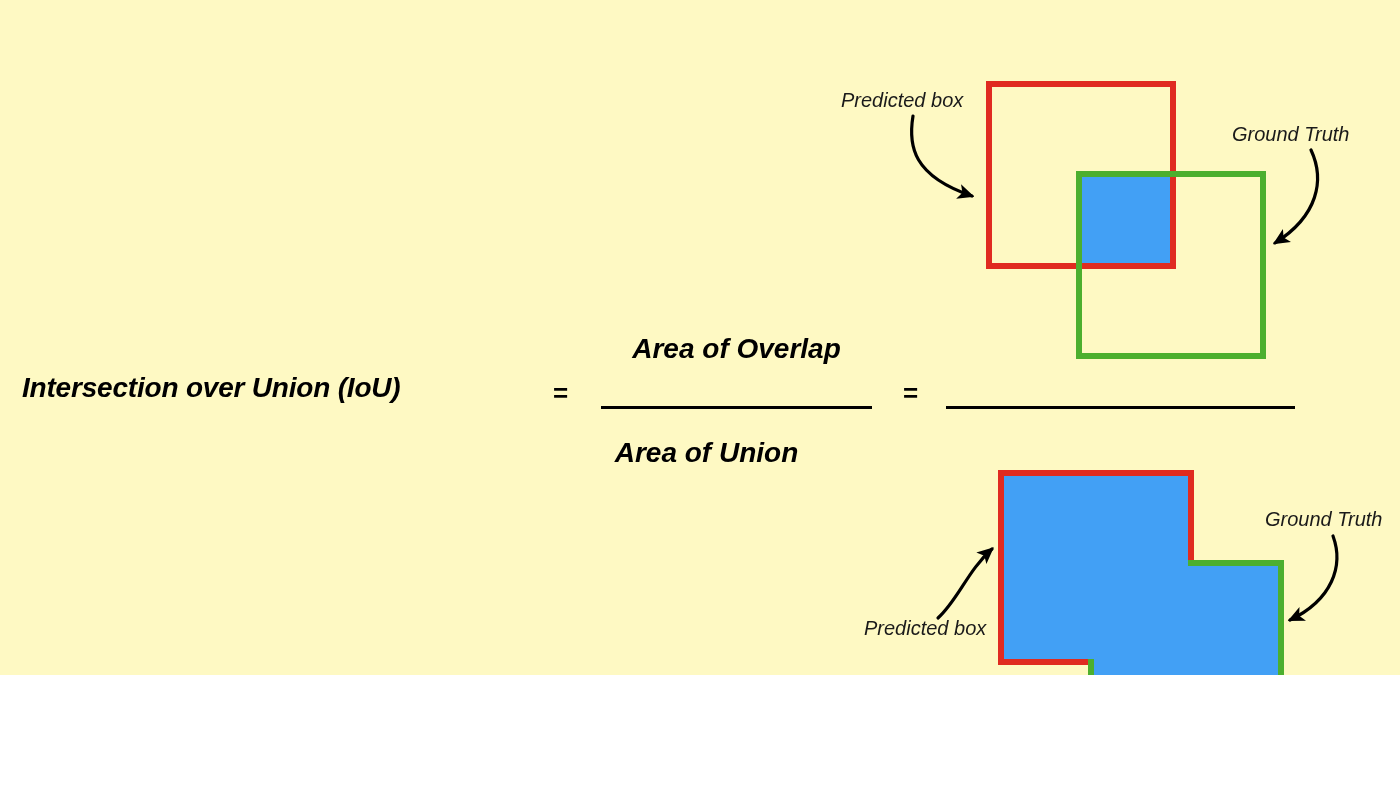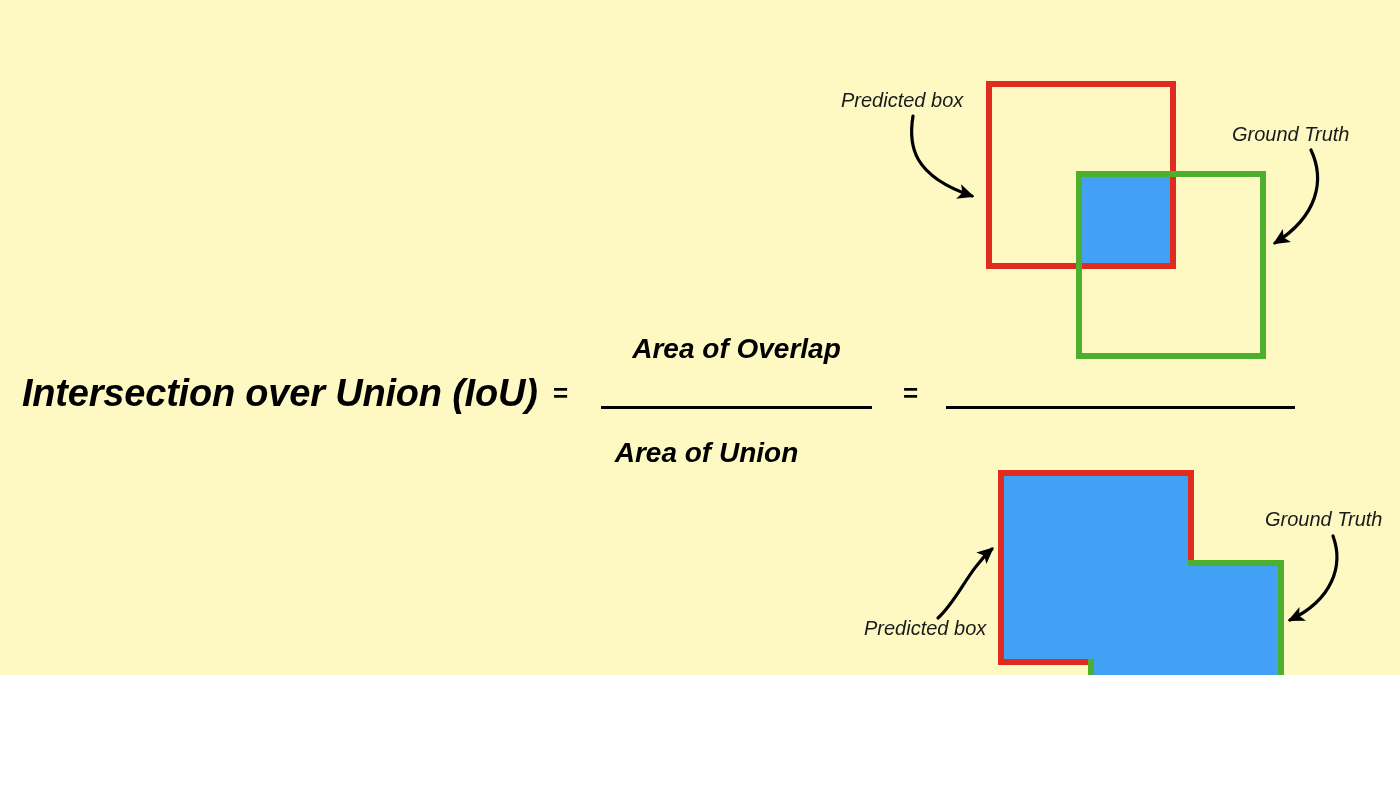--- a/index.html
+++ b/index.html
@@ -14,21 +14,21 @@
     background: #fef9c3;
     overflow: hidden;
     font-family: "Liberation Sans", sans-serif;
   }
 
   
   .iou-title {
     position: absolute;
     left: 22px;
     top: 372px;
-    font-size: 38px;
+    font-size: 28px;
     font-weight: bold;
     font-style: italic;
     color: #000000;
     letter-spacing: -0.2px;
     white-space: nowrap;
   }
   .eq-sign {
     position: absolute;
     font-size: 26px;
     font-weight: bold;

